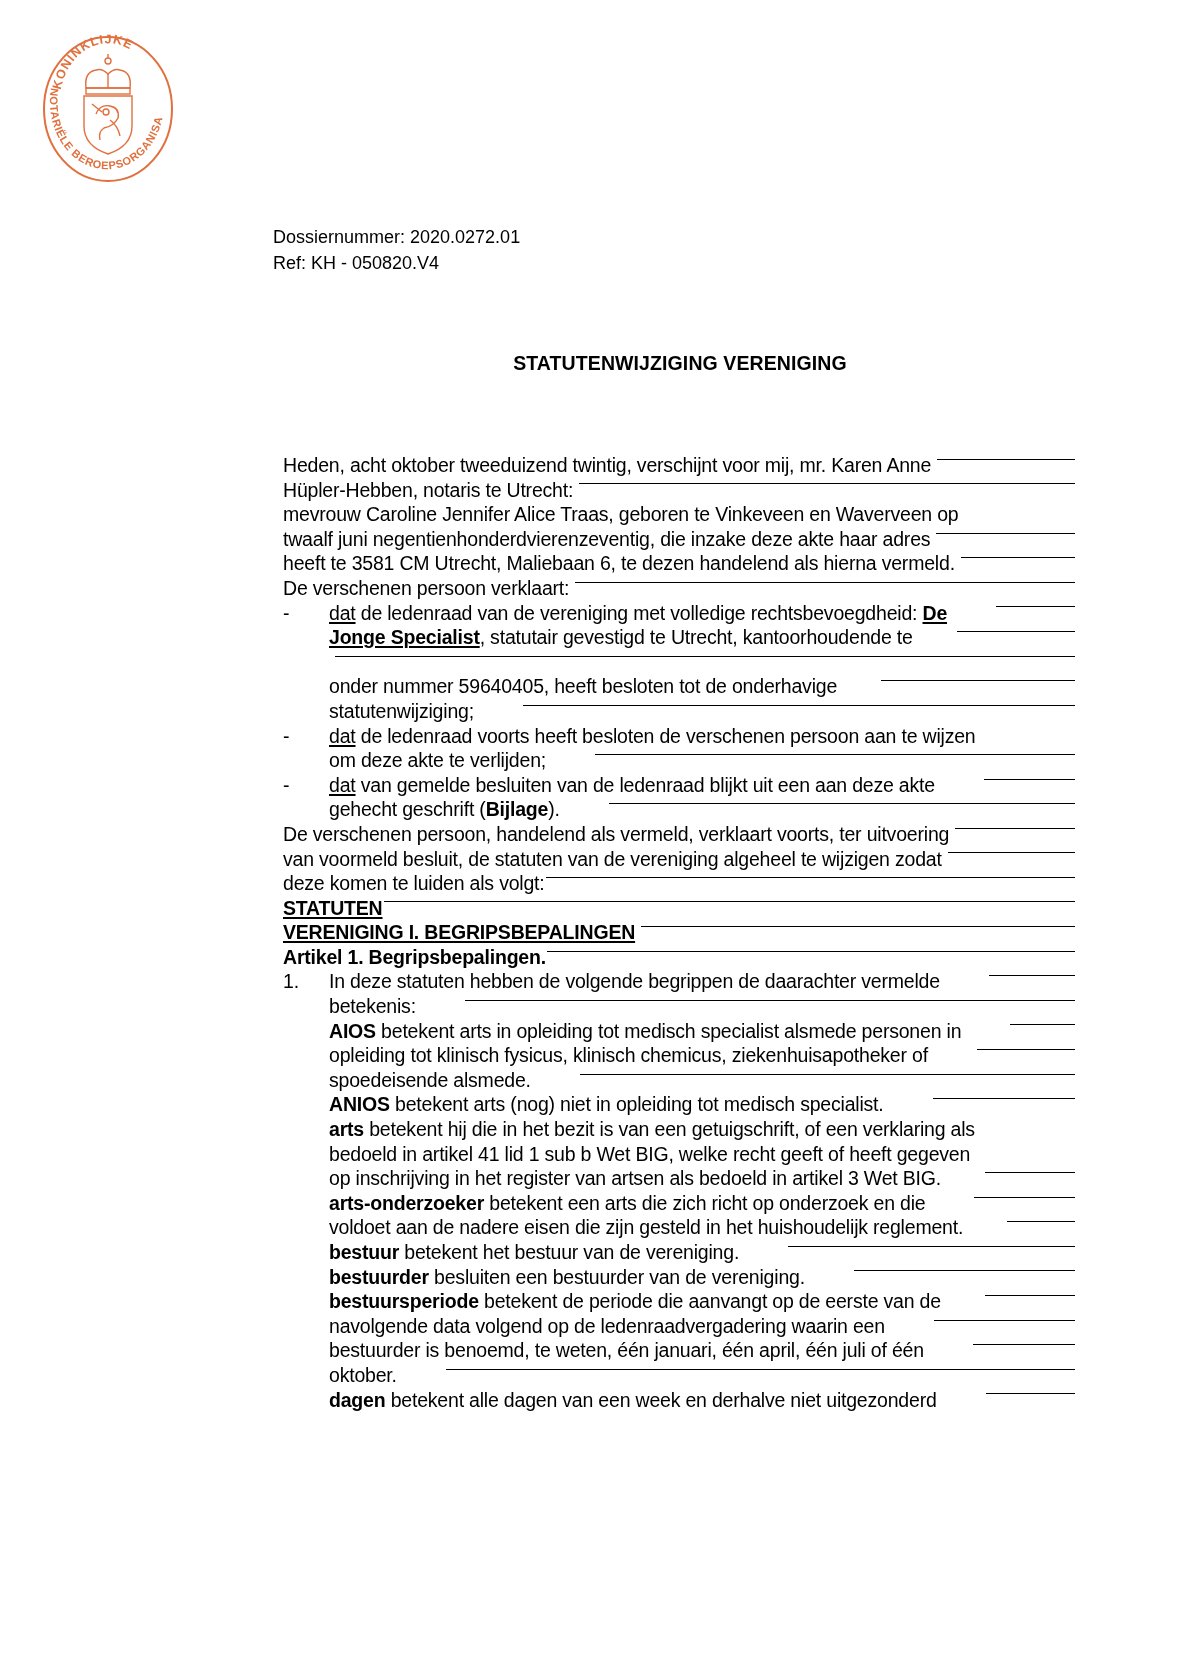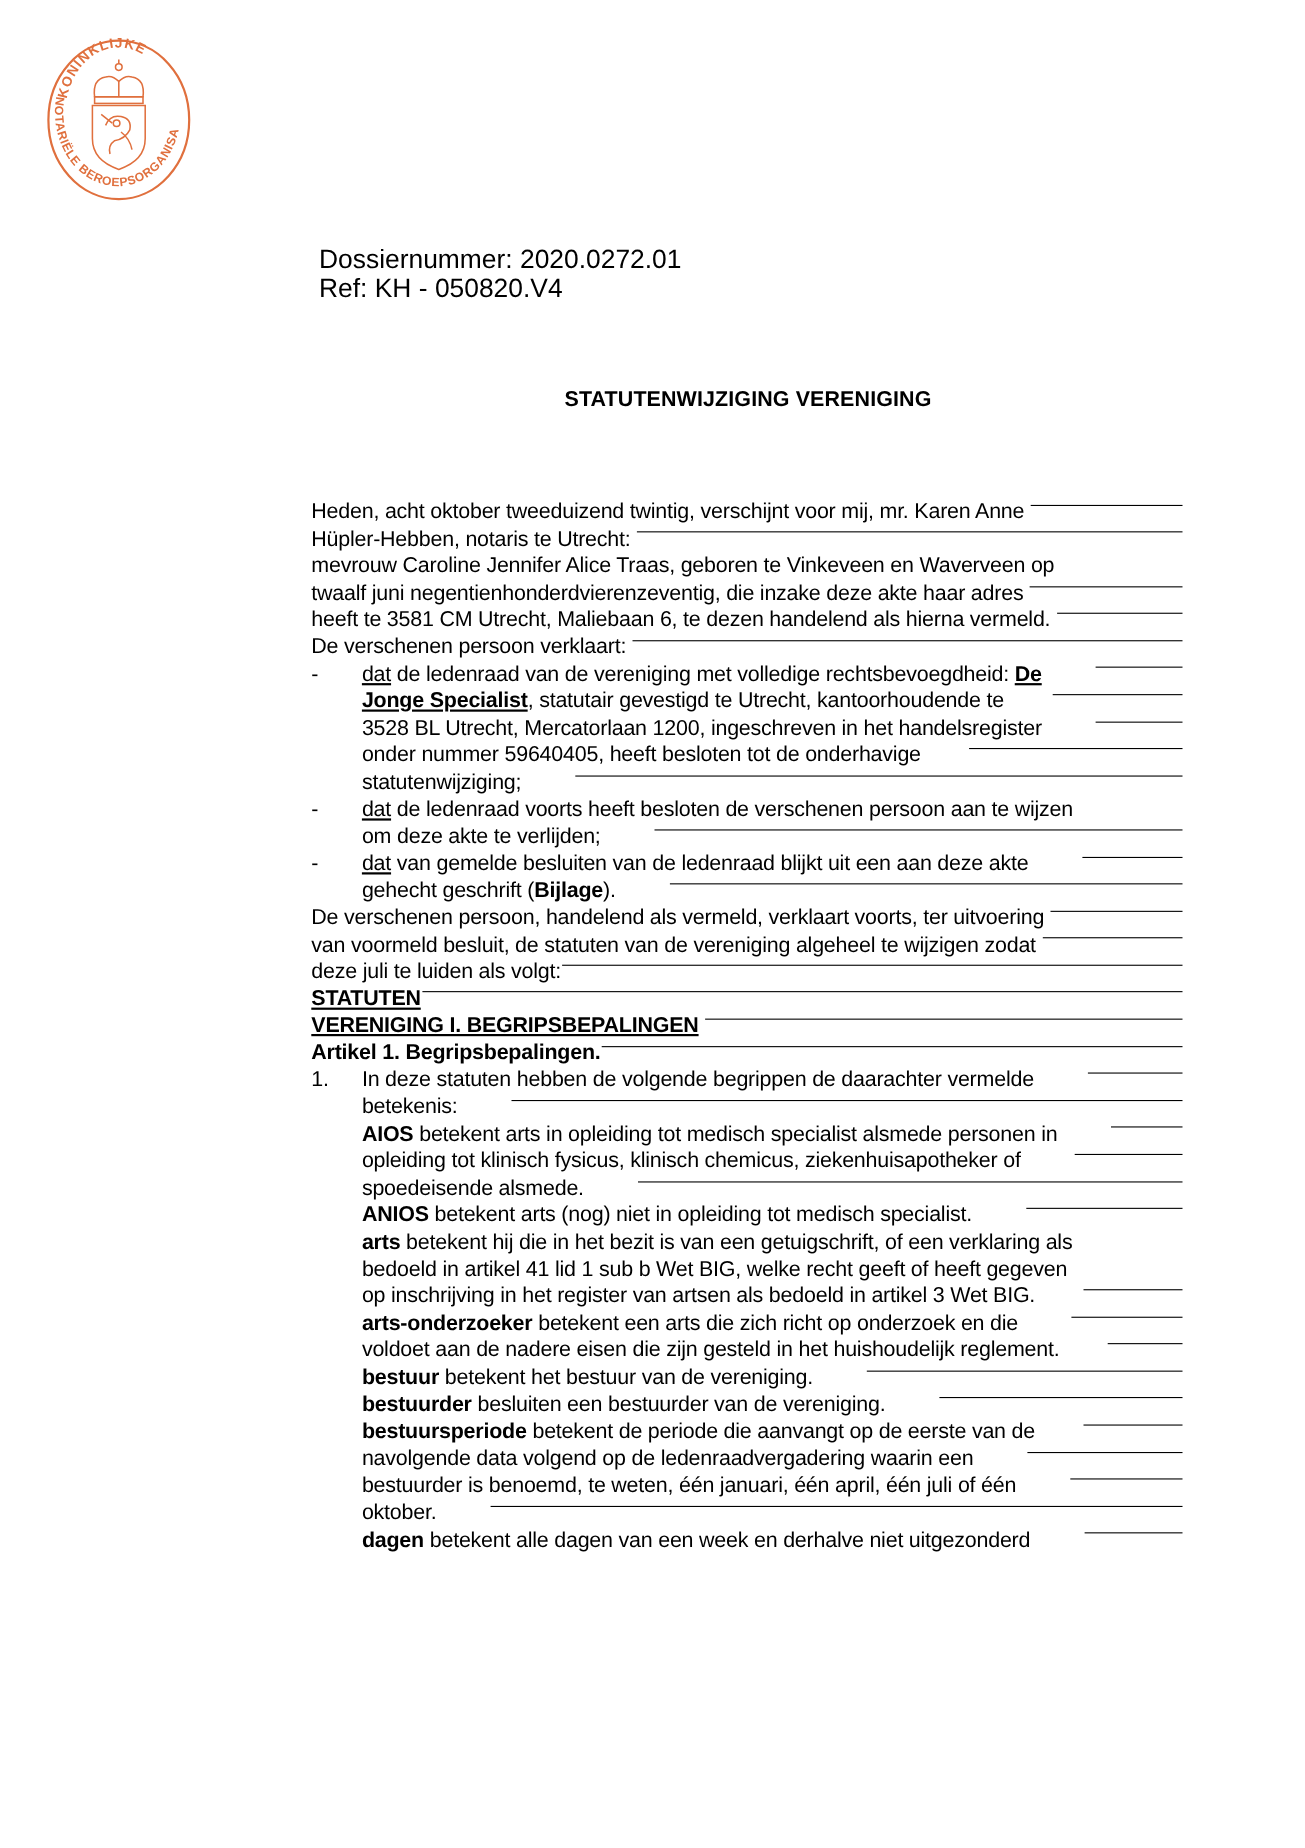--- a/index.html
+++ b/index.html
@@ -1,19 +1,19 @@
 <!DOCTYPE html>
 <html><head>
   <meta charset="utf-8">
   <style>
     html, body { margin: 0; padding: 0; background: #ffffff; }
     body { width: 1186px; height: 1680px; position: relative; overflow: hidden;
            font-family: "Liberation Sans", sans-serif; color: #000; }
     .seal { position: absolute; left: 40px; top: 34px; width: 136px; height: 150px; }
-    .header-ref { position: absolute; left: 290px; top: 224px; font-size: 24px; line-height: 26px; }
+    .header-ref { position: absolute; left: 273px; top: 224px; font-size: 18px; line-height: 26px; }
     .doc-title { position: absolute; left: 0; width: 1360px; top: 352px; text-align: center;
                  font-size: 19.5px; font-weight: bold; letter-spacing: 0.1px; }
     .body-text { position: absolute; left: 283px; top: 453px; width: 792px;
                  font-size: 19.5px; line-height: 24.6px; letter-spacing: -0.2px; }
     .ln { display: flex; align-items: center; white-space: nowrap; height: 24.6px; }
     .ln .txt { flex: 0 0 auto; }
     .ln .fill { flex: 1 1 auto; border-bottom: 1.6px solid #000; margin-left: 6px;
                 position: relative; top: -6px; min-width: 6px; }
     .ln .fill.tight { margin-left: 1px; }
     .ind { padding-left: 46px; gap: 43px; }
@@ -90,21 +90,20 @@
 
   <div class="ln ind">
       <span class="txt"><span class="bullet">-</span><u>dat</u><span> de ledenraad van de vereniging met volledige rechtsbevoegdheid: </span><span class="bu">De</span></span>
       <span class="fill"></span>
     </div>
   <div class="ln ind">
       <span class="txt"><span class="bu">Jonge Specialist</span><span>, statutair gevestigd te Utrecht, kantoorhoudende te</span></span>
       <span class="fill tight"></span>
     </div>
   <div class="ln ind">
-      <span class="txt">3528 BL Utrecht, Mercatorlaan 1200, ingeschreven in het handelsregister</span>
       <span class="fill"></span>
     </div>
   <div class="ln ind">
       <span class="txt">onder nummer 59640405, heeft besloten tot de onderhavige</span>
       <span class="fill tight"></span>
     </div>
   <div class="ln ind">
       <span class="txt">statutenwijziging;</span>
       <span class="fill"></span>
     </div>
@@ -128,21 +127,21 @@
 
   <div class="ln">
       <span class="txt">De verschenen persoon, handelend als vermeld, verklaart voorts, ter uitvoering</span>
       <span class="fill"></span>
     </div>
   <div class="ln">
       <span class="txt">van voormeld besluit, de statuten van de vereniging algeheel te wijzigen zodat</span>
       <span class="fill"></span>
     </div>
   <div class="ln">
-      <span class="txt">deze juli te luiden als volgt:</span>
+      <span class="txt">deze komen te luiden als volgt:</span>
       <span class="fill tight"></span>
     </div>
 
   <div class="ln">
       <span class="txt bu">STATUTEN</span>
       <span class="fill tight"></span>
     </div>
   <div class="ln">
       <span class="txt bu">VERENIGING I. BEGRIPSBEPALINGEN</span>
       <span class="fill"></span>

